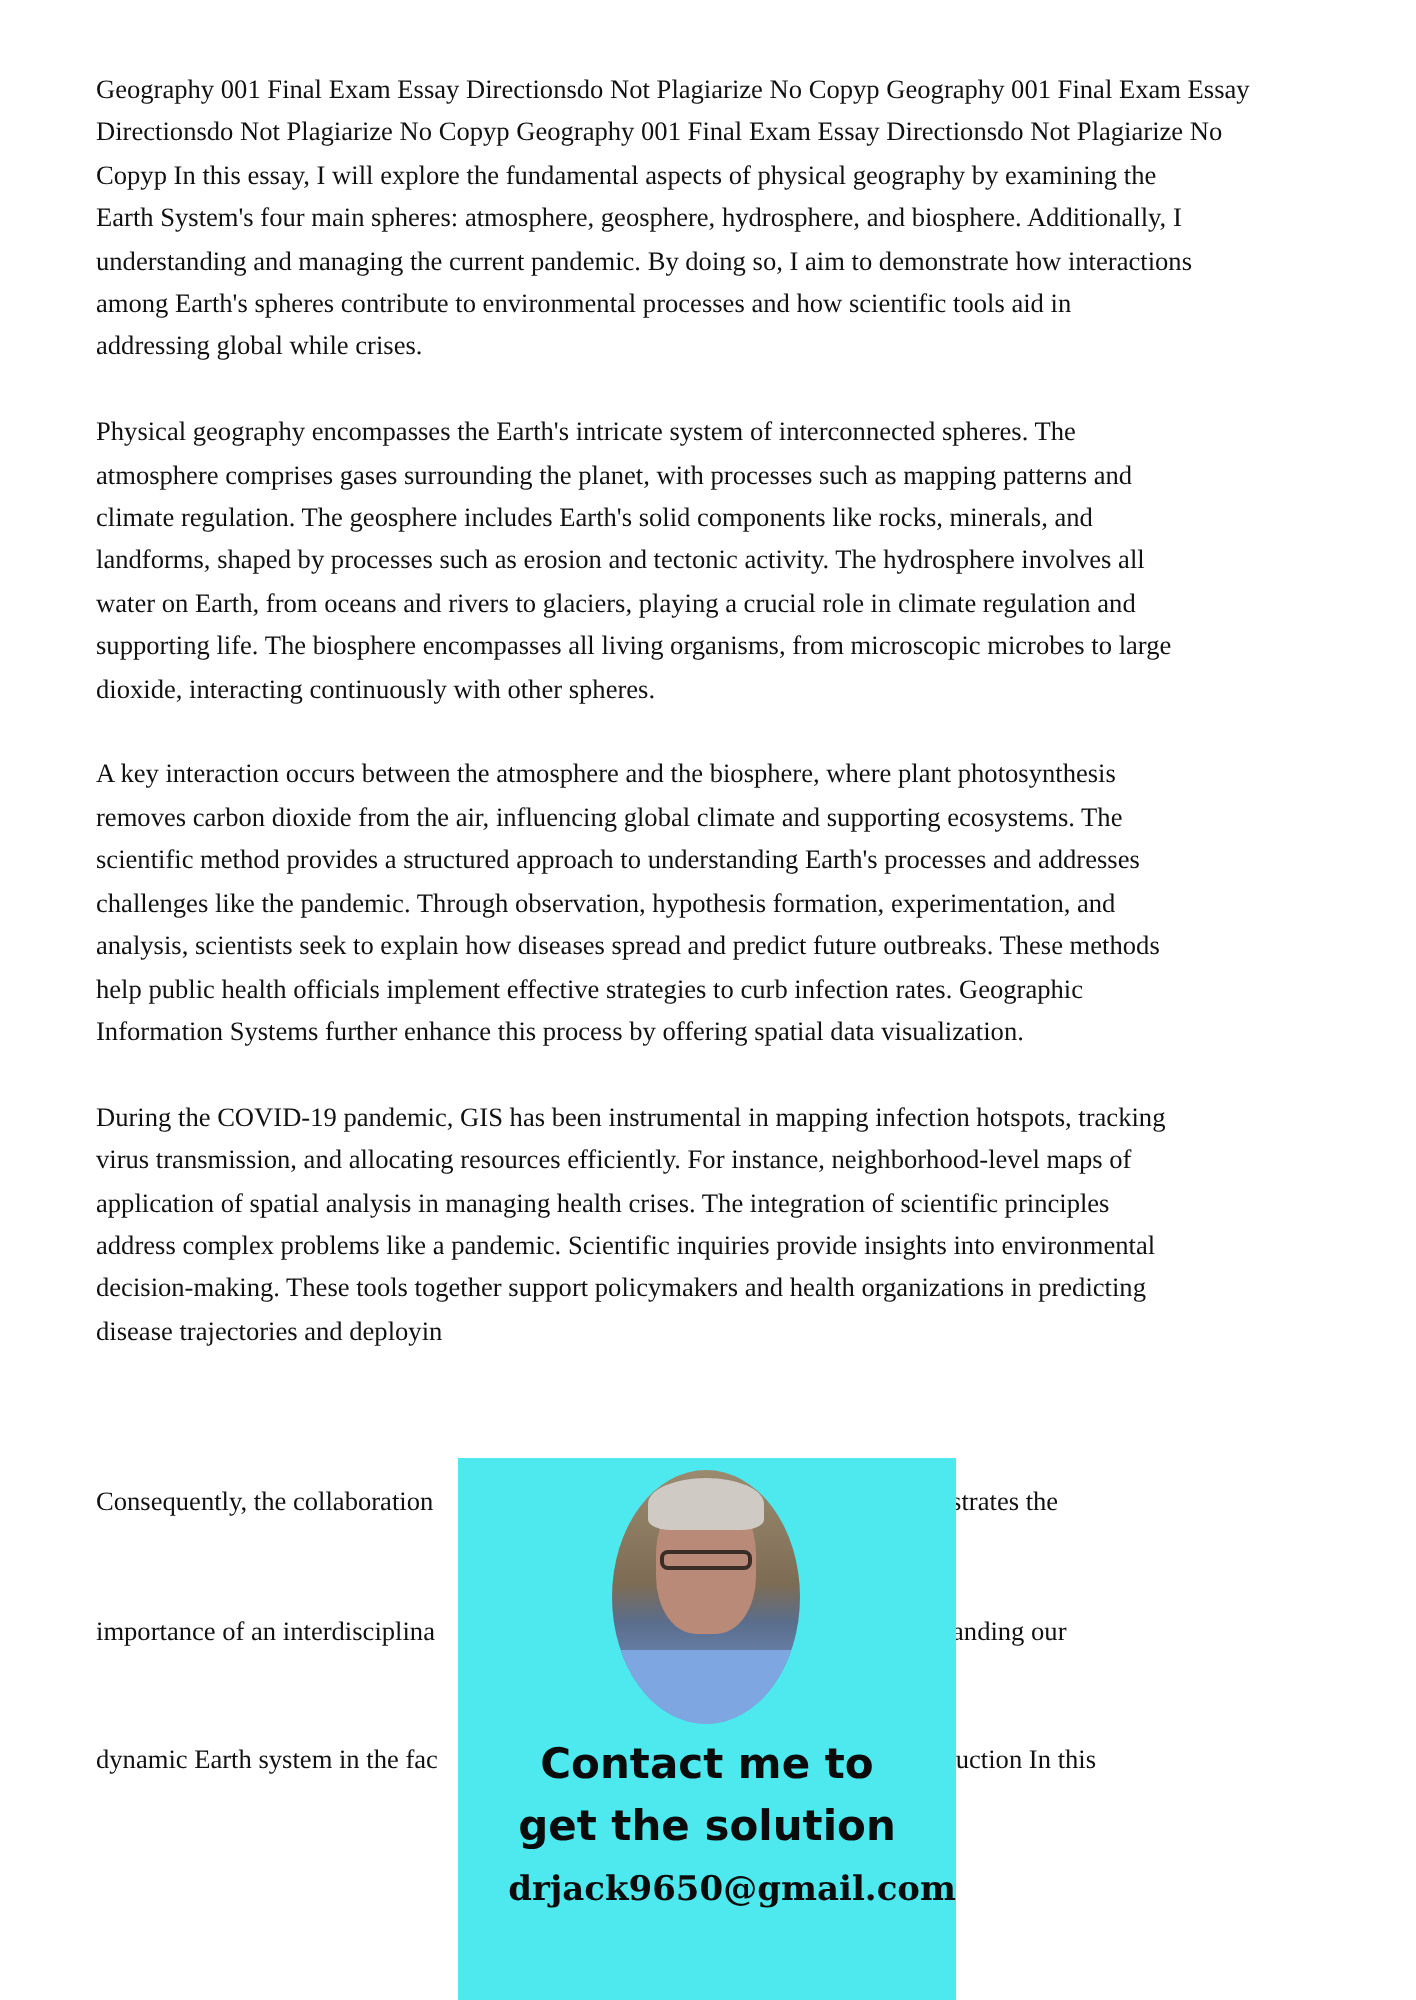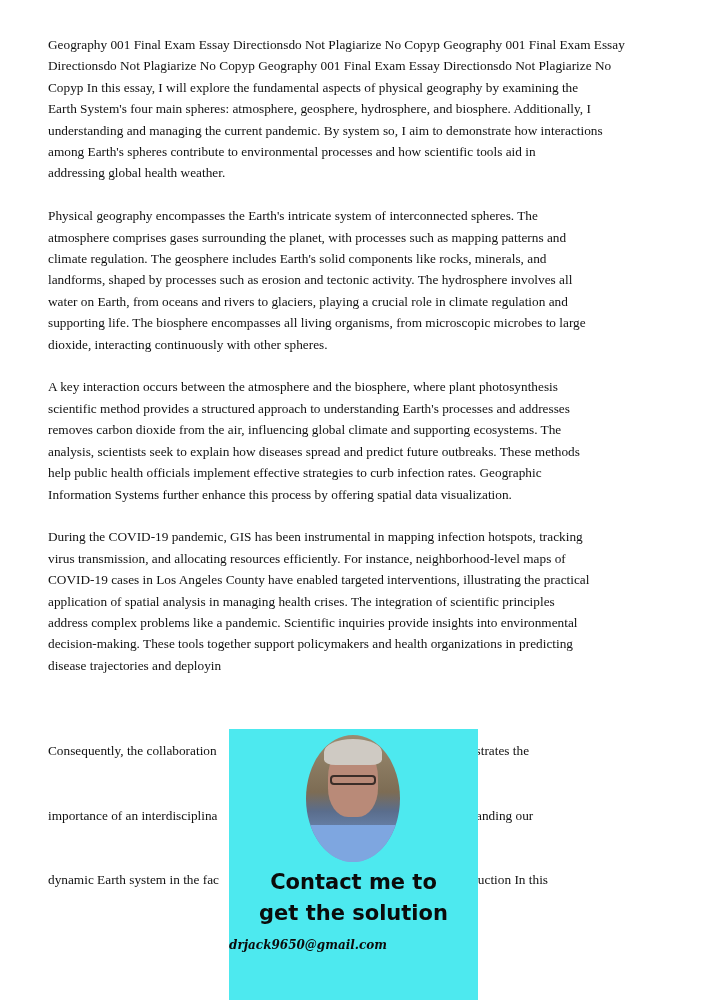--- a/index.html
+++ b/index.html
@@ -35,59 +35,59 @@
   .portrait .shirt {
     position: absolute; left: 0; top: 90px; width: 94px; height: 40px;
     background: #7ea6e0;
   }
   .promo-title {
     position: absolute; left: 0; top: 138px; width: 249px; text-align: center;
     font-family: "DejaVu Sans", sans-serif; font-weight: bold;
     font-size: 21px; line-height: 31px; color: #0b0b0b;
   }
   .promo-email {
-    position: absolute; left: 0; top: 204px; width: 249px; text-align: left;
+    position: absolute; left: 0; top: 204px; width: 249px; text-align: right;
     font-family: "DejaVu Serif", serif; font-weight: bold;
-    font-size: 12px; line-height: 24px; color: #0b0b0b; font-style: italic;
+    font-size: 17px; line-height: 24px; color: #0b0b0b;
   }
 </style>
 </head>
 <body>
 
 <div class="page">
   <p class="para">
     <span class="line">Geography 001 Final Exam Essay Directionsdo Not Plagiarize No Copyp Geography 001 Final Exam Essay</span>
     <span class="line">Directionsdo Not Plagiarize No Copyp Geography 001 Final Exam Essay Directionsdo Not Plagiarize No</span>
     <span class="line">Copyp In this essay, I will explore the fundamental aspects of physical geography by examining the</span>
     <span class="line">Earth System's four main spheres: atmosphere, geosphere, hydrosphere, and biosphere. Additionally, I</span>
-    <span class="line">understanding and managing the current pandemic. By system so, I aim to demonstrate how interactions</span>
+    <span class="line">understanding and managing the current pandemic. By doing so, I aim to demonstrate how interactions</span>
     <span class="line">among Earth's spheres contribute to environmental processes and how scientific tools aid in</span>
-    <span class="line">addressing global health weather.</span>
+    <span class="line">addressing global while crises.</span>
   </p>
   <p class="para">
     <span class="line">Physical geography encompasses the Earth's intricate system of interconnected spheres. The</span>
     <span class="line">atmosphere comprises gases surrounding the planet, with processes such as mapping patterns and</span>
     <span class="line">climate regulation. The geosphere includes Earth's solid components like rocks, minerals, and</span>
     <span class="line">landforms, shaped by processes such as erosion and tectonic activity. The hydrosphere involves all</span>
     <span class="line">water on Earth, from oceans and rivers to glaciers, playing a crucial role in climate regulation and</span>
     <span class="line">supporting life. The biosphere encompasses all living organisms, from microscopic microbes to large</span>
     <span class="line">dioxide, interacting continuously with other spheres.</span>
   </p>
   <p class="para">
     <span class="line">A key interaction occurs between the atmosphere and the biosphere, where plant photosynthesis</span>
+    <span class="line">removes carbon dioxide from the air, influencing global climate and supporting ecosystems. The</span>
     <span class="line">scientific method provides a structured approach to understanding Earth's processes and addresses</span>
-    <span class="line">removes carbon dioxide from the air, influencing global climate and supporting ecosystems. The</span>
+    <span class="line">challenges like the pandemic. Through observation, hypothesis formation, experimentation, and</span>
     <span class="line">analysis, scientists seek to explain how diseases spread and predict future outbreaks. These methods</span>
     <span class="line">help public health officials implement effective strategies to curb infection rates. Geographic</span>
     <span class="line">Information Systems further enhance this process by offering spatial data visualization.</span>
   </p>
   <p class="para">
     <span class="line">During the COVID-19 pandemic, GIS has been instrumental in mapping infection hotspots, tracking</span>
     <span class="line">virus transmission, and allocating resources efficiently. For instance, neighborhood-level maps of</span>
-    <span class="line">COVID-19 cases in Los Angeles County have enabled targeted interventions, illustrating the practical</span>
     <span class="line">application of spatial analysis in managing health crises. The integration of scientific principles</span>
     <span class="line">address complex problems like a pandemic. Scientific inquiries provide insights into environmental</span>
     <span class="line">decision-making. These tools together support policymakers and health organizations in predicting</span>
     <span class="line">disease trajectories and deployin</span>
   </p>
   <p class="para" style="white-space:pre;">
     <span class="line" style="white-space:pre;">Consequently, the collaboration                                                              gy demonstrates the</span>
     <span class="line" style="white-space:pre;">importance of an interdisciplina                                                             nd understanding our</span>
     <span class="line" style="white-space:pre;">dynamic Earth system in the fac                                                              bove instruction In this</span>
     

